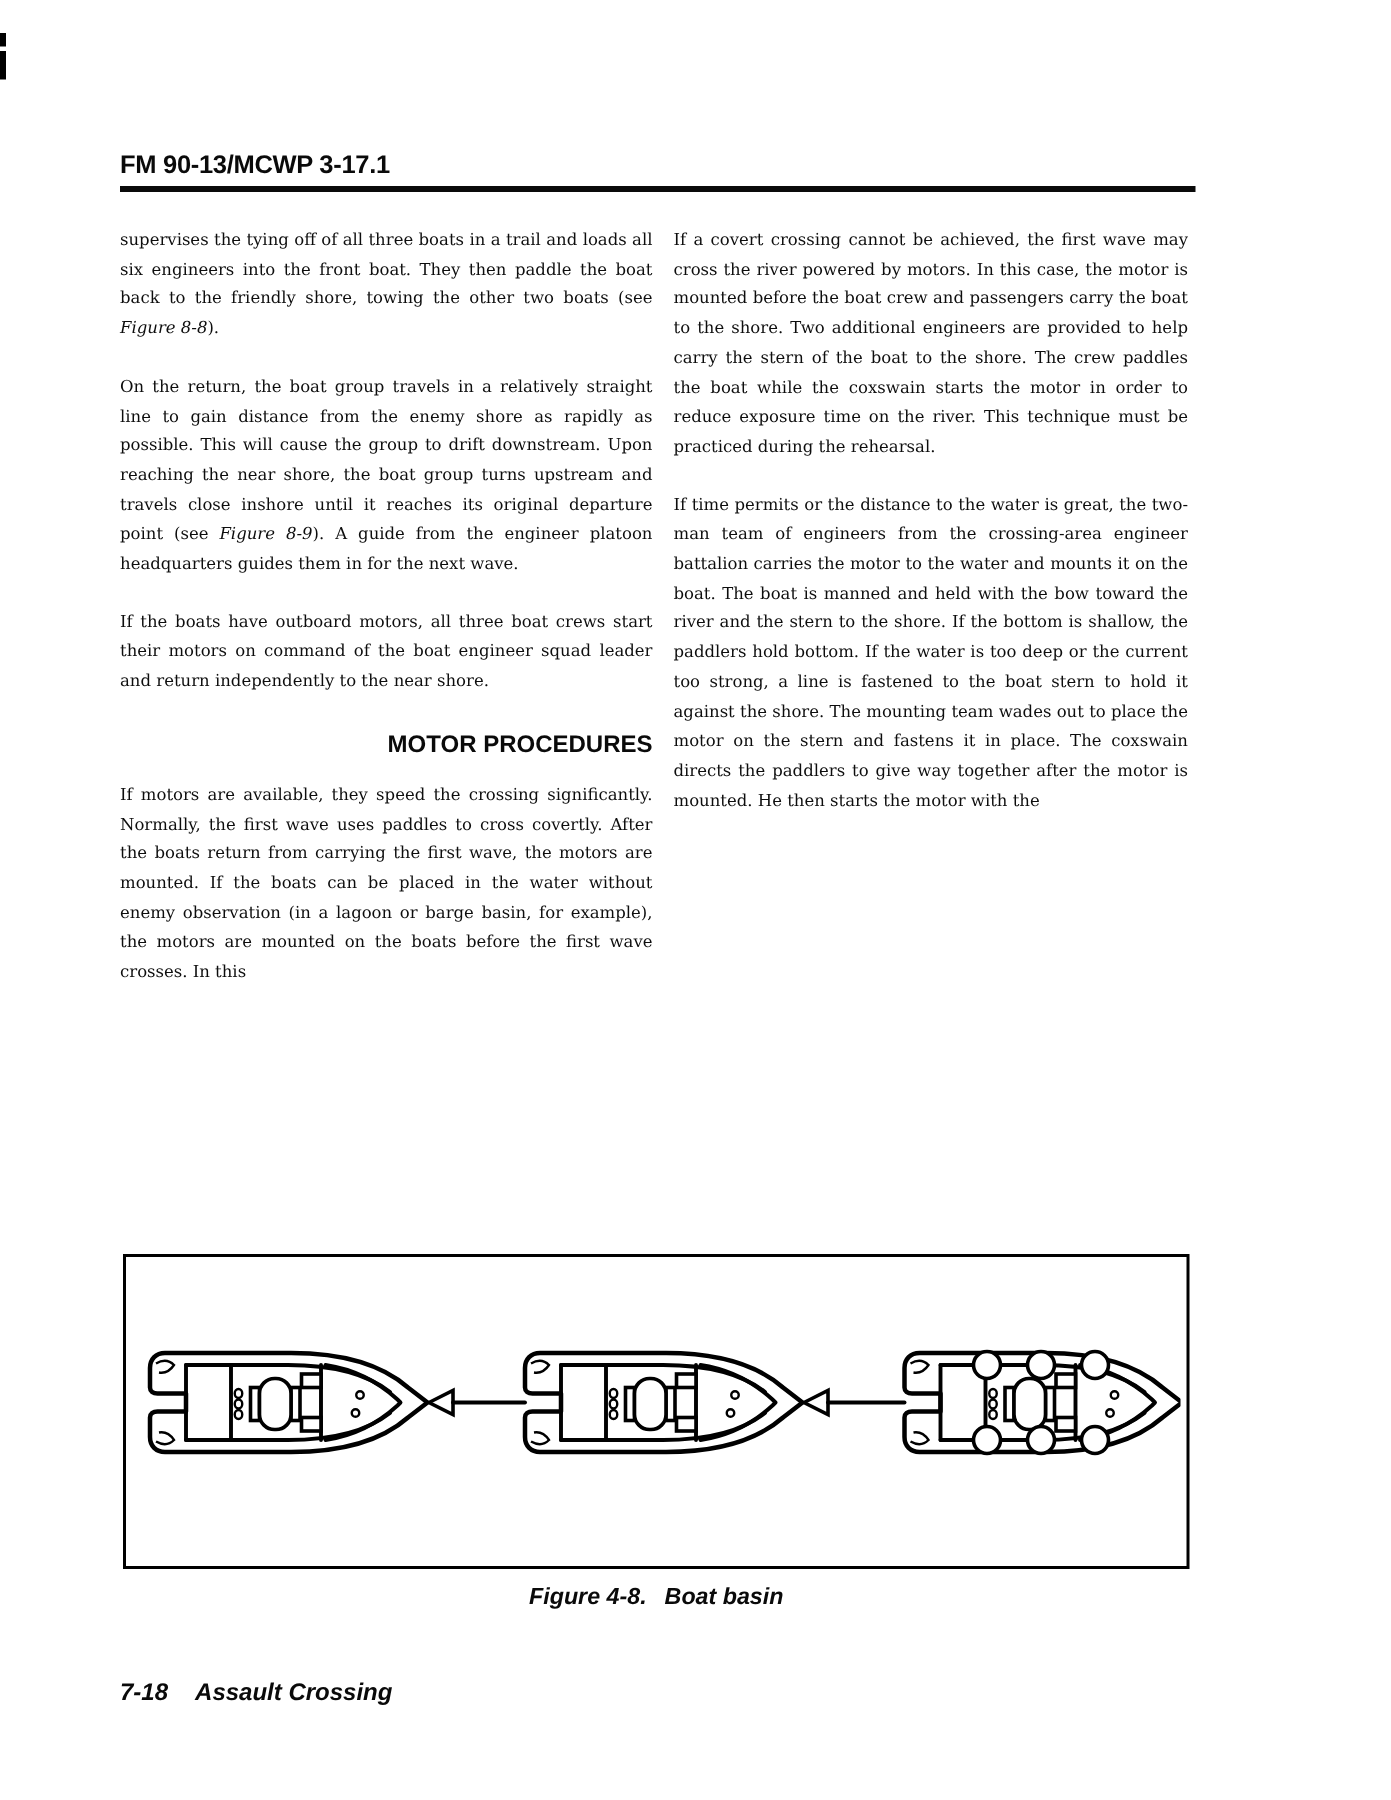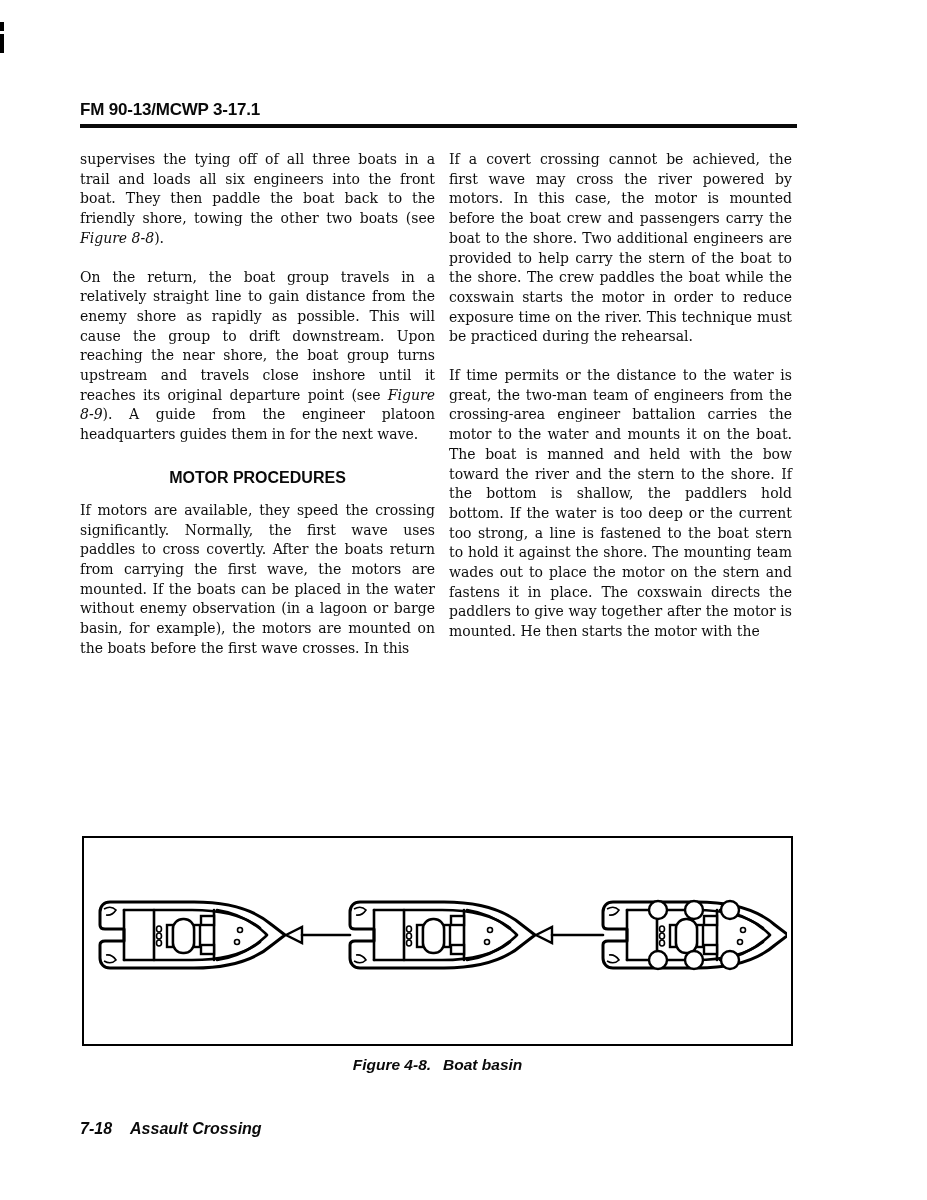--- a/index.html
+++ b/index.html
@@ -28,30 +28,30 @@
   }
 
   
   .cols{
     position:absolute;left:80px;top:130px;width:712px;
     display:flex;gap:14px;
   }
   .col{width:355px;}
   .col.right{width:343px;}
   .para{
-    font-size:14px;line-height:19.7px;
+    font-size:11px;line-height:19.7px;
     text-align:justify;
     margin:0 0 19px 0;
     color:#0d0d0d;
   }
   .para em{font-style:italic;}
   .subhead{
     font-family:"Liberation Sans", sans-serif;
     font-weight:700;font-size:16px;
-    text-align:center;
+    text-align:right;
     margin:24px 0 14px 0;
     color:#0a0a0a;
   }
 
   
   .figure-frame{
     position:absolute;left:82px;top:816px;
     width:707px;height:206px;
     border:2px solid #000;
     background:#fff;
@@ -88,20 +88,21 @@
   <div class="scan-mark mark2"></div>
 
   <div class="hdr">
     <span>FM 90-13/MCWP 3-17.1</span>
   </div>
 
   <div class="cols">
     <div class="col left">
         <div class="para"><span>supervises the tying off of all three boats in a trail and loads all six engineers into the front boat. They then paddle the boat back to the friendly shore, towing the other two boats (see </span><em>Figure 8-8</em><span>).</span></div>
         <div class="para"><span>On the return, the boat group travels in a relatively straight line to gain distance from the enemy shore as rapidly as possible. This will cause the group to drift downstream. Upon reaching the near shore, the boat group turns upstream and travels close inshore until it reaches its original departure point (see </span><em>Figure 8-9</em><span>). A guide from the engineer platoon headquarters guides them in for the next wave.</span></div>
+        <div class="para"><span>If the boats have outboard motors, all three boat crews start their motors on command of the boat engineer squad leader and return independently to the near shore.</span></div>
         <div class="subhead">MOTOR PROCEDURES</div>
         <div class="para"><span>If motors are available, they speed the crossing significantly. Normally, the first wave uses paddles to cross covertly. After the boats return from carrying the first wave, the motors are mounted. If the boats can be placed in the water without enemy observation (in a lagoon or barge basin, for example), the motors are mounted on the boats before the first wave crosses. In this</span></div>
       </div>
     <div class="col right">
         <div class="para"><span>If a covert crossing cannot be achieved, the first wave may cross the river powered by motors. In this case, the motor is mounted before the boat crew and passengers carry the boat to the shore. Two additional engineers are provided to help carry the stern of the boat to the shore. The crew paddles the boat while the coxswain starts the motor in order to reduce exposure time on the river. This technique must be practiced during the rehearsal.</span></div>
         <div class="para"><span>If time permits or the distance to the water is great, the two-man team of engineers from the crossing-area engineer battalion carries the motor to the water and mounts it on the boat. The boat is manned and held with the bow toward the river and the stern to the shore. If the bottom is shallow, the paddlers hold bottom. If the water is too deep or the current too strong, a line is fastened to the boat stern to hold it against the shore. The mounting team wades out to place the motor on the stern and fastens it in place. The coxswain directs the paddlers to give way together after the motor is mounted. He then starts the motor with the</span></div>
       </div>
   </div>
 
   <div class="figure-frame">

